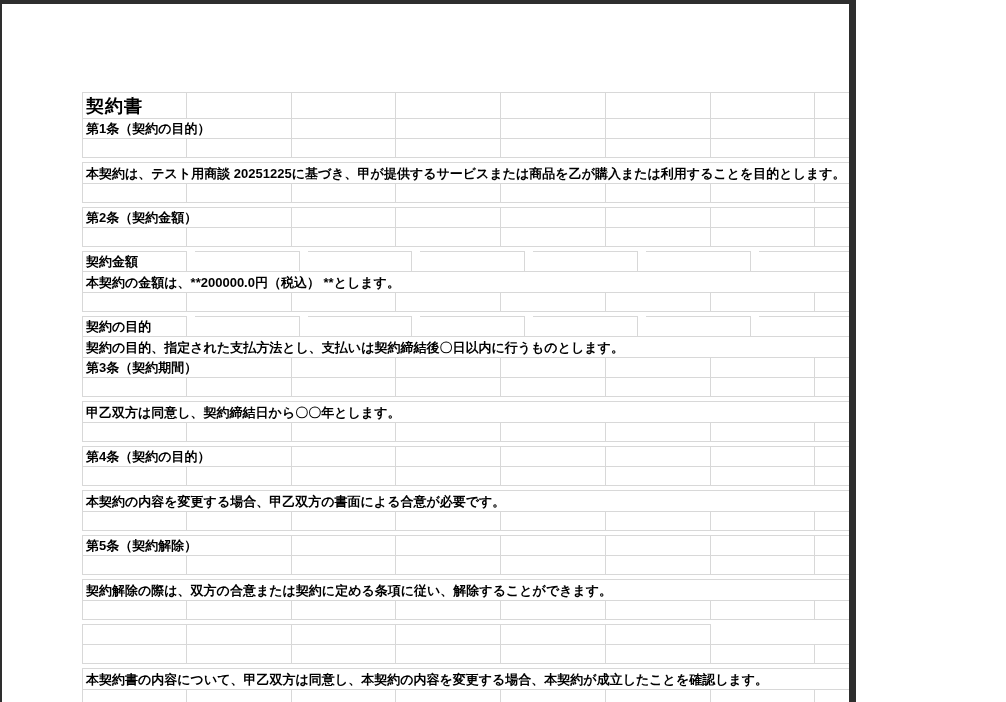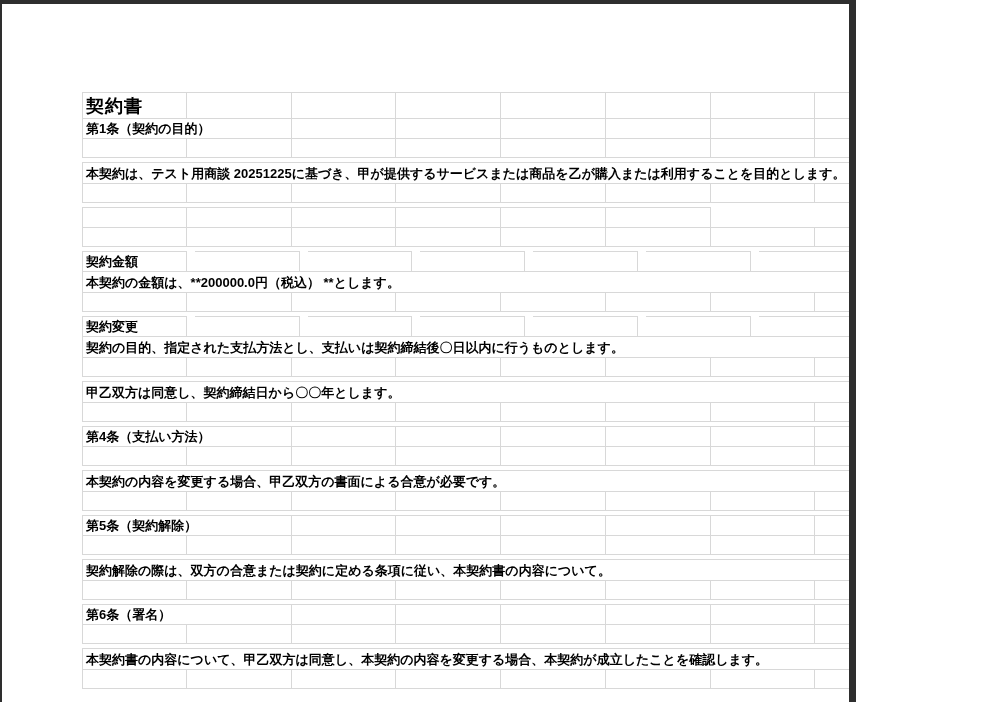--- a/index.html
+++ b/index.html
@@ -113,20 +113,21 @@
           <div class="cell span1"></div>
           <div class="cell span1"></div>
           <div class="cell span1"></div>
           <div class="cell span1"></div>
           <div class="cell span1"></div>
           <div class="cell span1"></div>
           <div class="cell span1"></div>
           <div class="cell span1"></div>
         </div>
         <div class="row row-heading">
+          <div class="cell span2">第2条（契約金額）</div>
           <div class="cell span1"></div>
           <div class="cell span1"></div>
           <div class="cell span1"></div>
           <div class="cell span1"></div>
           <div class="cell span1"></div>
           <div class="cell span1"></div>
         </div>
         <div class="row row-blank">
           <div class="cell span1"></div>
           <div class="cell span1"></div>
@@ -154,32 +155,41 @@
           <div class="cell span1"></div>
           <div class="cell span1"></div>
           <div class="cell span1"></div>
           <div class="cell span1"></div>
           <div class="cell span1"></div>
           <div class="cell span1"></div>
           <div class="cell span1"></div>
           <div class="cell span1"></div>
         </div>
         <div class="row row-label">
-          <div class="cell span1">契約変更</div>
+          <div class="cell span1">契約の目的</div>
           <div class="cell span1"></div>
           <div class="cell span1"></div>
           <div class="cell span1"></div>
           <div class="cell span1"></div>
           <div class="cell span1"></div>
           <div class="cell span1"></div>
           <div class="cell span1"></div>
         </div>
         <div class="row row-paragraph">
           <div class="cell span8">契約の目的、指定された支払方法とし、支払いは契約締結後〇日以内に行うものとします。</div>
         </div>
+        <div class="row row-heading">
+          <div class="cell span2">第3条（契約期間）</div>
+          <div class="cell span1"></div>
+          <div class="cell span1"></div>
+          <div class="cell span1"></div>
+          <div class="cell span1"></div>
+          <div class="cell span1"></div>
+          <div class="cell span1"></div>
+        </div>
         <div class="row row-blank">
           <div class="cell span1"></div>
           <div class="cell span1"></div>
           <div class="cell span1"></div>
           <div class="cell span1"></div>
           <div class="cell span1"></div>
           <div class="cell span1"></div>
           <div class="cell span1"></div>
           <div class="cell span1"></div>
         </div>
@@ -190,21 +200,21 @@
           <div class="cell span1"></div>
           <div class="cell span1"></div>
           <div class="cell span1"></div>
           <div class="cell span1"></div>
           <div class="cell span1"></div>
           <div class="cell span1"></div>
           <div class="cell span1"></div>
           <div class="cell span1"></div>
         </div>
         <div class="row row-heading">
-          <div class="cell span2">第4条（支払い方法）</div>
+          <div class="cell span2">第4条（契約の目的）</div>
           <div class="cell span1"></div>
           <div class="cell span1"></div>
           <div class="cell span1"></div>
           <div class="cell span1"></div>
           <div class="cell span1"></div>
           <div class="cell span1"></div>
         </div>
         <div class="row row-blank">
           <div class="cell span1"></div>
           <div class="cell span1"></div>
@@ -241,34 +251,33 @@
           <div class="cell span1"></div>
           <div class="cell span1"></div>
           <div class="cell span1"></div>
           <div class="cell span1"></div>
           <div class="cell span1"></div>
           <div class="cell span1"></div>
           <div class="cell span1"></div>
           <div class="cell span1"></div>
         </div>
         <div class="row row-paragraph">
-          <div class="cell span8">契約解除の際は、双方の合意または契約に定める条項に従い、本契約書の内容について。</div>
-        </div>
-        <div class="row row-blank">
-          <div class="cell span1"></div>
-          <div class="cell span1"></div>
-          <div class="cell span1"></div>
-          <div class="cell span1"></div>
-          <div class="cell span1"></div>
-          <div class="cell span1"></div>
-          <div class="cell span1"></div>
-          <div class="cell span1"></div>
-        </div>
-        <div class="row row-heading">
-          <div class="cell span2">第6条（署名）</div>
+          <div class="cell span8">契約解除の際は、双方の合意または契約に定める条項に従い、解除することができます。</div>
+        </div>
+        <div class="row row-blank">
+          <div class="cell span1"></div>
+          <div class="cell span1"></div>
+          <div class="cell span1"></div>
+          <div class="cell span1"></div>
+          <div class="cell span1"></div>
+          <div class="cell span1"></div>
+          <div class="cell span1"></div>
+          <div class="cell span1"></div>
+        </div>
+        <div class="row row-heading">
           <div class="cell span1"></div>
           <div class="cell span1"></div>
           <div class="cell span1"></div>
           <div class="cell span1"></div>
           <div class="cell span1"></div>
           <div class="cell span1"></div>
         </div>
         <div class="row row-blank">
           <div class="cell span1"></div>
           <div class="cell span1"></div>

